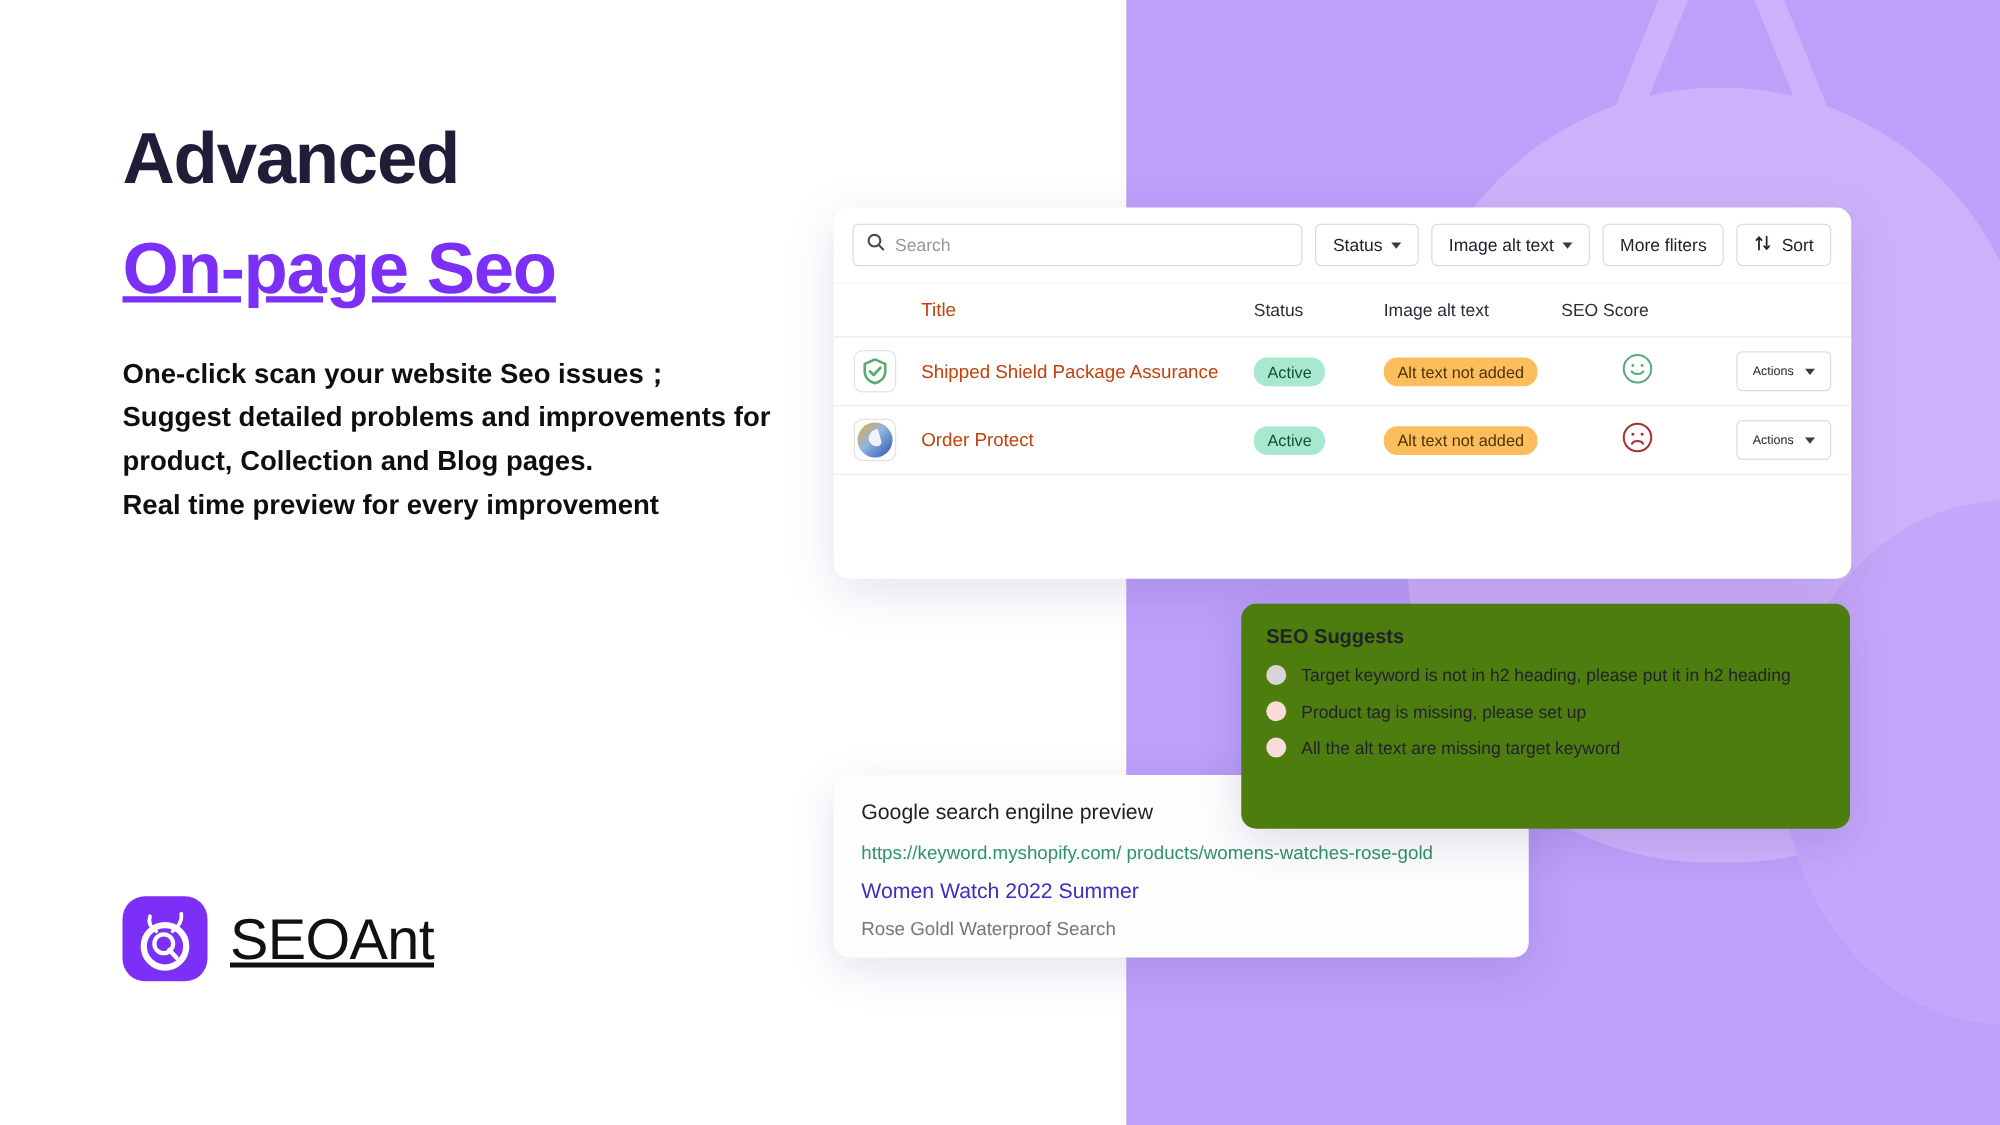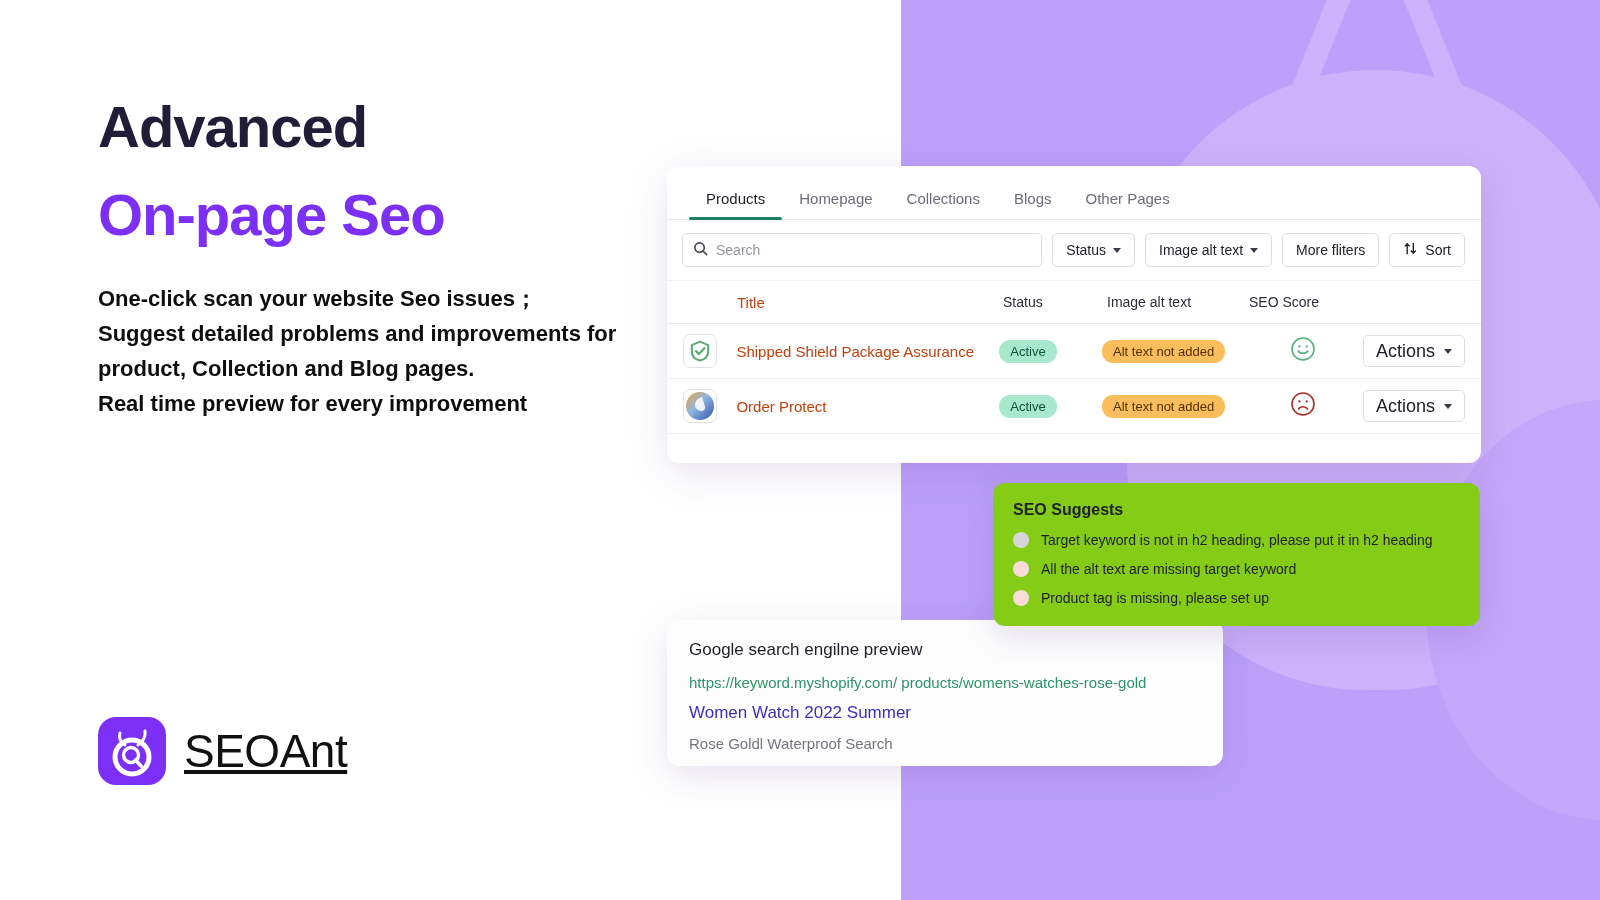--- a/index.html
+++ b/index.html
@@ -45,21 +45,21 @@
 
   
   #hero { position: absolute; left: 98px; top: 98px; width: 560px; }
   #hero h1 {
     font-size: 58px;
     line-height: 1.0;
     font-weight: 700;
     letter-spacing: -1px;
     color: #211c37;
   }
-  #hero h1 .accent { color: #7b2ff7; display: block; margin-top: 30px; }
+  #hero h1 .accent { color: #7b2ff7; display: block; margin-top: 30px; text-decoration: underline; }
   #hero .subtitle {
     margin-top: 37px;
     font-size: 22px;
     line-height: 35px;
     font-weight: 700;
     color: #0e0e0e;
     width: 520px;
   }
 
   
@@ -181,32 +181,32 @@
     white-space: nowrap;
   }
   .badge.status { background: #a8e8cf; color: #0f5136; }
   .badge.alt    { background: #fcbd5c; color: #4e3205; }
   .actions-btn {
     height: 32px;
     border: 1px solid #dedbe4;
     border-radius: 5px;
     display: flex; align-items: center; gap: 9px;
     padding: 0 12px;
-    font-size: 18px;
+    font-size: 10px;
     color: #22212b;
     background: #fff;
     cursor: pointer;
   }
 
   
   #suggest-panel {
     position: absolute;
     left: 993px; top: 483px;
-    width: 487px; height: 143px;
-    background: #84cc16;
+    width: 487px; height: 180px;
+    background: #4d7c0f;
     border-radius: 12px;
     box-shadow: 0 10px 36px rgba(60,30,110,0.14);
     padding: 18px 20px 12px 20px;
   }
   #suggest-panel h3 { font-size: 16px; font-weight: 700; color: #22212c; }
   .suggest-item {
     display: flex; align-items: center; gap: 12px;
     margin-top: 13px;
   }
   .dot { width: 16px; height: 16px; border-radius: 50%; flex: none; }
@@ -255,27 +255,20 @@
       <circle cx="34" cy="40" r="17" fill="none" stroke="#ffffff" stroke-width="5"></circle>
       <circle cx="33" cy="38" r="7.5" fill="none" stroke="#ffffff" stroke-width="3.4"></circle>
       <line x1="37.5" y1="43" x2="43" y2="49" stroke="#ffffff" stroke-width="3.6" stroke-linecap="round"></line>
     </svg>
   </div>
   <div id="logo-text">SEOAnt</div>
 </div>
 
 <div id="product-panel">
 
-  <div id="tabs">
-    <div class="tab active">Products</div>
-    <div class="tab">Homepage</div>
-    <div class="tab">Collections</div>
-    <div class="tab">Blogs</div>
-    <div class="tab">Other Pages</div>
-  </div>
 
   <div id="filter-row">
     <div id="search-box">
       <span>
         <svg width="15" height="15" viewBox="0 0 16 16" aria-hidden="true">
           <circle cx="7" cy="7" r="5" fill="none" stroke="#4a4954" stroke-width="1.8"></circle>
           <line x1="10.7" y1="10.7" x2="14.5" y2="14.5" stroke="#4a4954" stroke-width="1.8" stroke-linecap="round"></line>
         </svg>
       </span>
       <span class="ph">Search</span>
@@ -400,19 +393,19 @@
 
 <div id="suggest-panel">
   <h3>SEO Suggests</h3>
 
   <div class="suggest-item">
     <span class="dot" style="background:#d6d6d9"></span>
     <span class="txt">Target keyword is not in h2 heading, please put it in h2 heading</span>
   </div>
   <div class="suggest-item">
     <span class="dot" style="background:#f9dbd8"></span>
-    <span class="txt">All the alt text are missing target keyword</span>
+    <span class="txt">Product tag is missing, please set up</span>
   </div>
   <div class="suggest-item">
     <span class="dot" style="background:#f9dbd8"></span>
-    <span class="txt">Product tag is missing, please set up</span>
+    <span class="txt">All the alt text are missing target keyword</span>
   </div>
 </div>
 
 </body></html>

